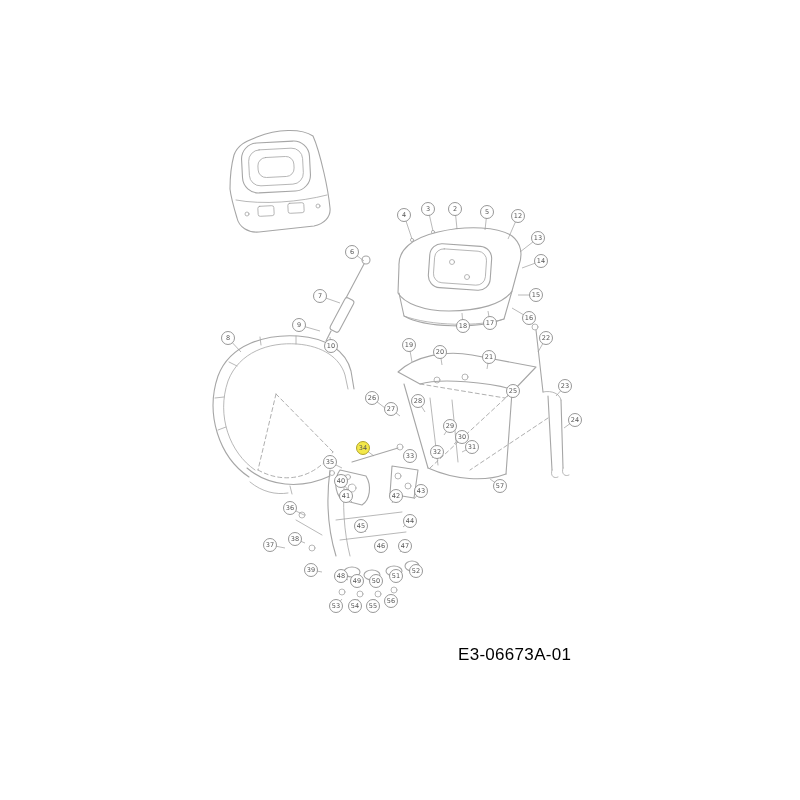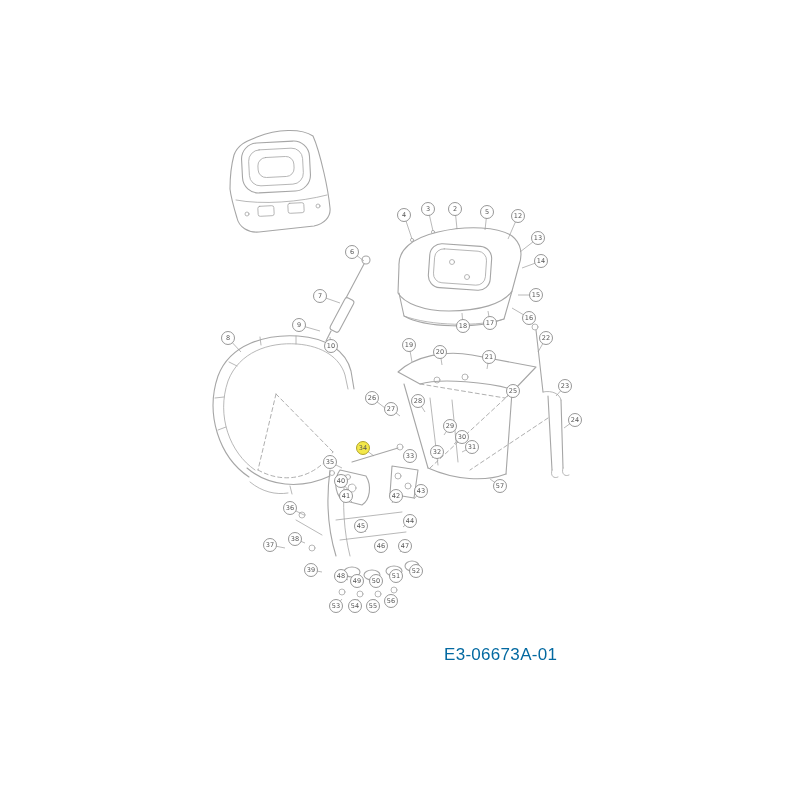--- a/index.html
+++ b/index.html
@@ -8,21 +8,21 @@
   .stage{position:absolute;inset:0;background:#ffffff}
   svg{position:absolute;left:0;top:0;display:block}
   .line{fill:none;stroke:#a6a6a6;stroke-width:1.1;stroke-linecap:round;stroke-linejoin:round}
   .line.thin{stroke-width:.8}
   .fillw{fill:#ffffff}
   .dashed{stroke-dasharray:4 3;stroke-width:.9}
   .leader{stroke:#9c9c9c;stroke-width:.7;fill:none}
   .balloon{fill:#ffffff;stroke:#8b8b8b;stroke-width:.9}
   .balloon-num{font-family:"DejaVu Sans",sans-serif;font-size:6.5px;fill:#555;
     text-anchor:middle;pointer-events:none}
-  .part-code{position:absolute;left:444px;top:645px;font-size:17px;color:#0369a1;
+  .part-code{position:absolute;left:458px;top:645px;font-size:17px;color:#000000;
     letter-spacing:.3px;font-family:"Liberation Sans",sans-serif}
 </style>
 </head>
 <body>
 
 <div class="stage">
 
   <svg width="800" height="800" viewBox="0 0 800 800">
 
     <g>

